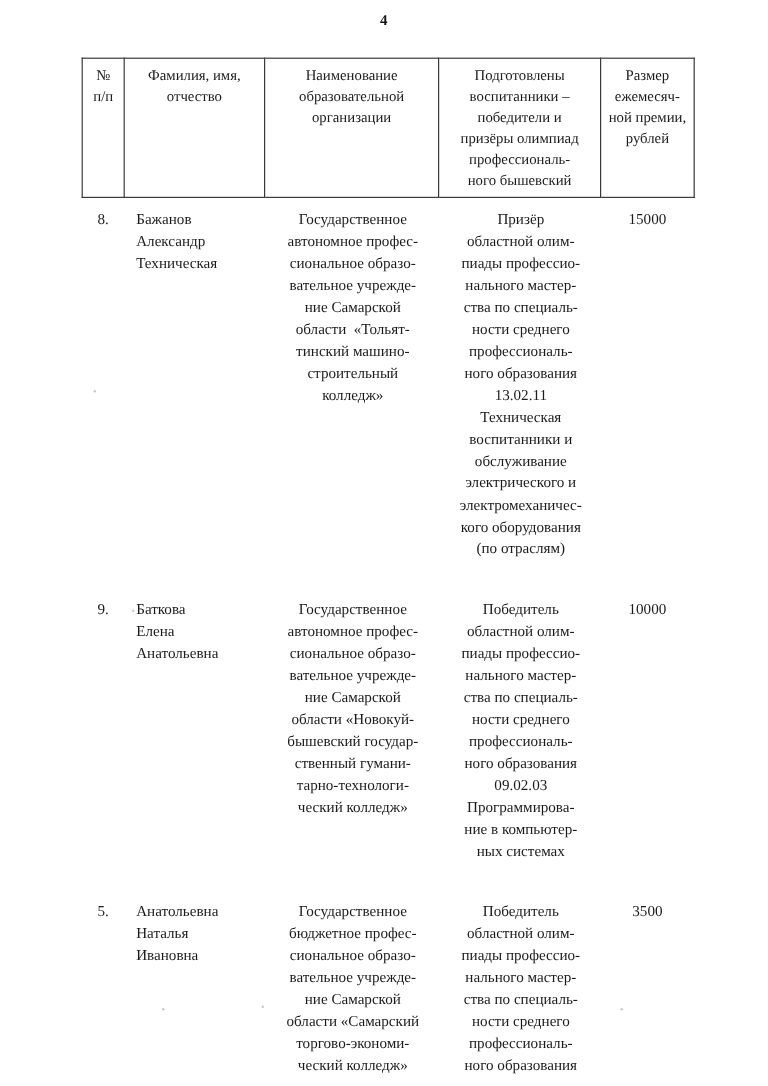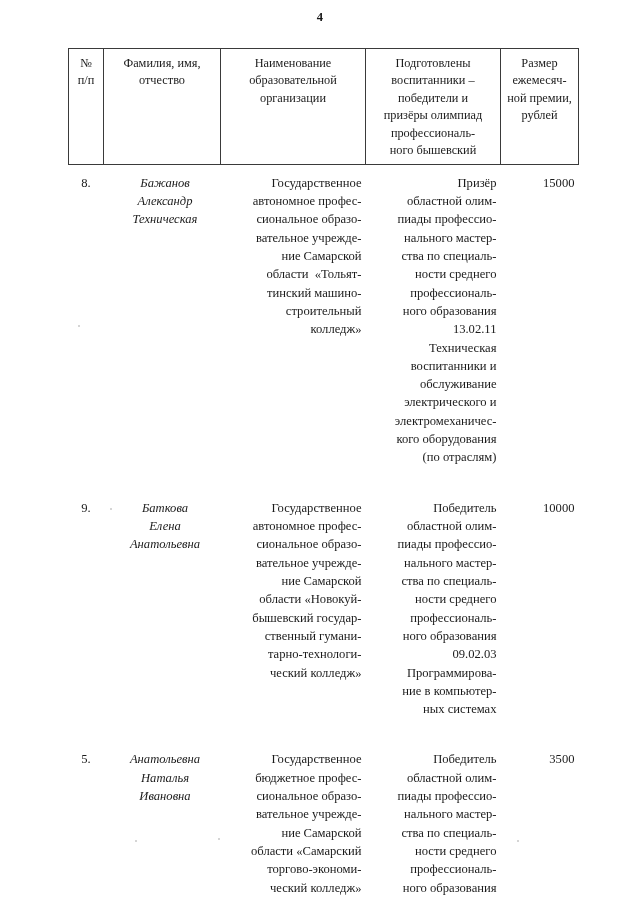--- a/index.html
+++ b/index.html
@@ -72,24 +72,24 @@
     border: 0;
     padding: 0 4px;
     vertical-align: top;
     font-size: 12.6px;
     line-height: 1.455;
   }
   tbody tr.data-row > td { padding-top: 10px; }
   tbody tr.data-row.first-row > td { padding-top: 9px; }
 
   td.cell-num    { text-align: center; white-space: nowrap; }
-  td.cell-amount { text-align: right; white-space: nowrap; font-family: Liberation Serif, serif; }
-  td.cell-name   { text-align: center; padding-left: 10px; font-style: italic; }
-  td.cell-org    { text-align: right; padding-left: 6px; }
-  td.cell-ach    { text-align: right; padding-left: 6px; }
+  td.cell-amount { text-align: center; white-space: nowrap; font-family: Liberation Serif, serif; }
+  td.cell-name   { text-align: left; padding-left: 10px; }
+  td.cell-org    { text-align: center; padding-left: 6px; }
+  td.cell-ach    { text-align: center; padding-left: 6px; }
 
   .line { display: block; white-space: pre; }
 
   
   tr.gap-row td { height: 22px; padding: 0; border: 0; }
 
   
   .speck {
     position: absolute;
     background: #9a9a9a;

